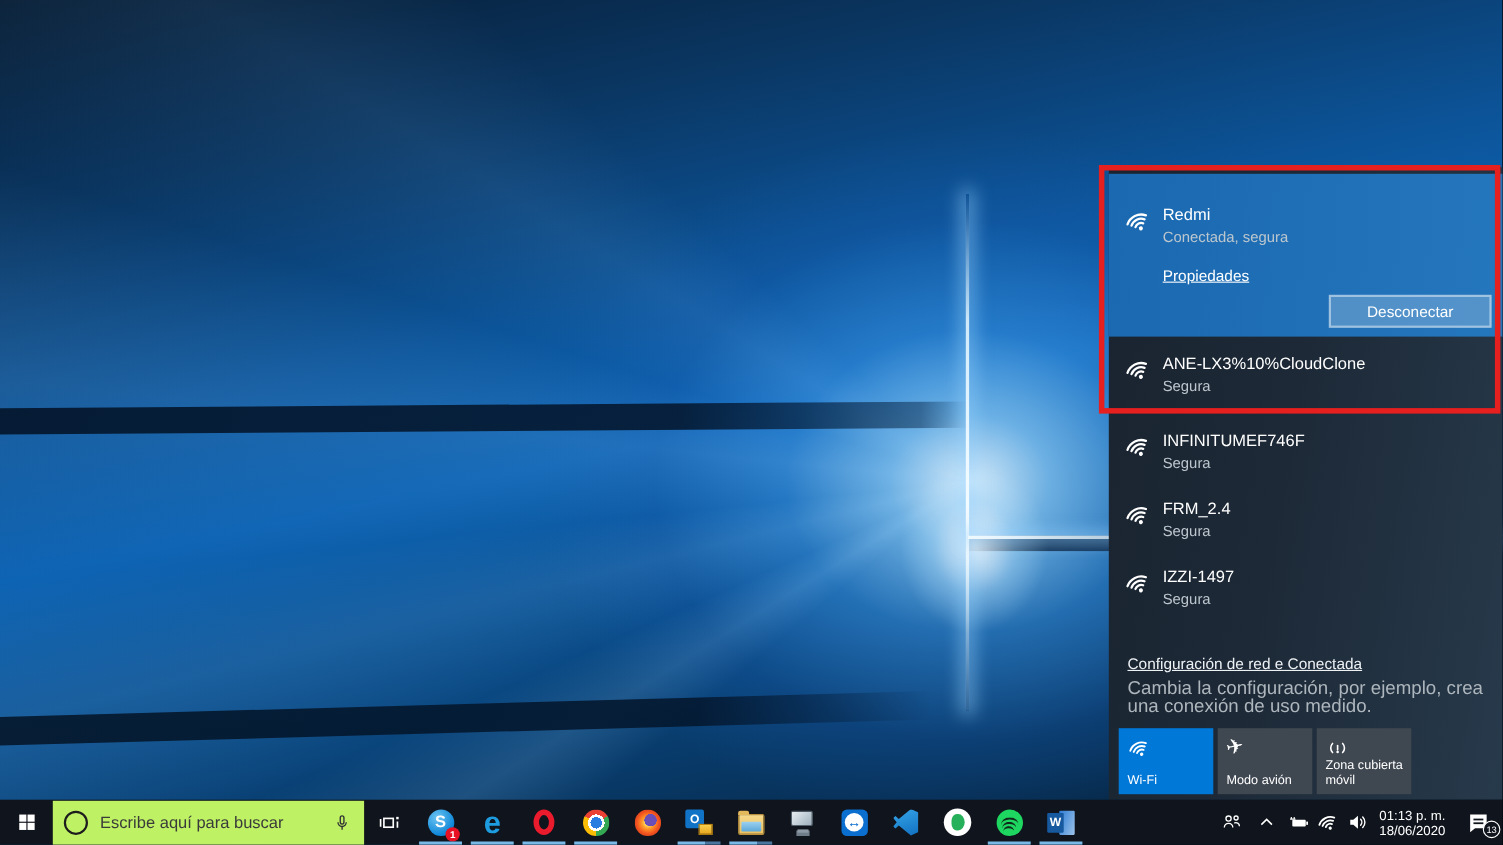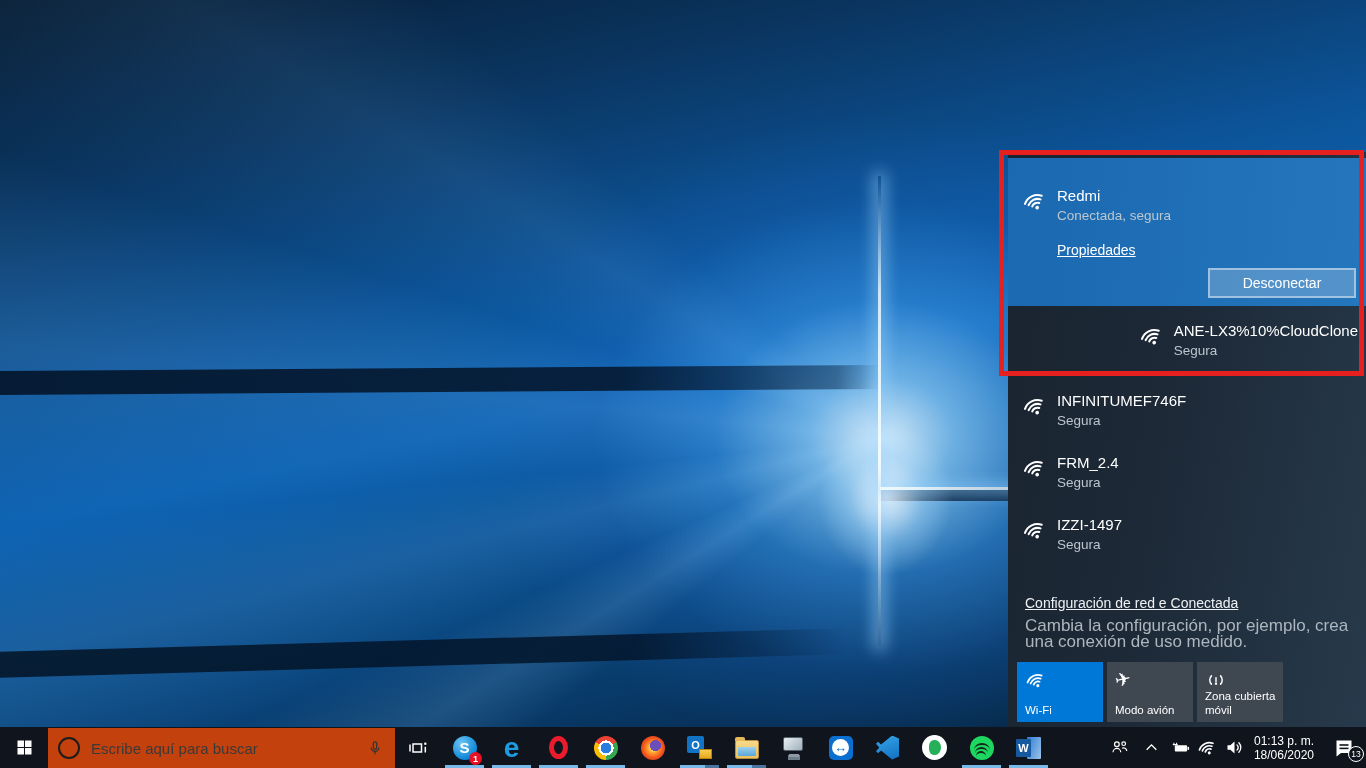--- a/index.html
+++ b/index.html
@@ -26,21 +26,21 @@
     box-shadow:0 0 14px 4px rgba(150,210,255,.6);}
   .glow{position:absolute;left:818px;top:420px;width:135px;height:155px;filter:blur(2px);
     background:radial-gradient(closest-side, rgba(255,255,255,.85), rgba(190,230,255,.35) 55%, rgba(190,230,255,0));}
 
   
   .flyout{position:absolute;left:1008px;top:152px;width:358px;height:575px;color:#fff;
     background:linear-gradient(100deg,#1a2430 0%,#1d2937 45%,#273a4b 100%);}
   .net-row{position:relative;display:flex;align-items:flex-start;padding:10px 8px 10px 14px;box-sizing:border-box;}
   .net-row + .net-row{margin-top:3px;}
   .net-row.gap-lg{margin-top:11px;}
-  .net-row.gap-sm{margin-top:5px;justify-content:flex-end;}
+  .net-row.gap-sm{margin-top:5px;}
   .wifi-ic{width:26px;height:26px;flex:none;color:#fff;margin-right:9px;margin-top:2px;}
   .net-name{font-size:15px;line-height:20px;color:#fff;}
   .net-status{font-size:13.5px;line-height:19px;color:#bcc6ce;}
   .net-row.connected{height:148px;padding-top:28px;margin-top:6px;
     background:linear-gradient(95deg,#1b69b0,#2476bd);}
   .props-link{display:inline-block;margin-top:17px;font-size:14px;color:#fff;text-decoration:underline;cursor:pointer;}
   .disconnect-btn{position:absolute;right:10px;bottom:8px;width:148px;height:30px;
     background:rgba(255,255,255,.22);border:2px solid rgba(255,255,255,.45);box-sizing:border-box;
     color:#fff;font-size:14px;font-family:inherit;display:flex;align-items:center;justify-content:center;cursor:pointer;}
   .net-row.partial{height:13px;overflow:hidden;padding-top:0;padding-bottom:0;margin-top:3px;}
@@ -56,21 +56,21 @@
 
   
   .annotation{position:absolute;left:999px;top:150px;width:365px;height:226px;
     border:5px solid #e61f1f;box-sizing:border-box;pointer-events:none;}
 
   
   .taskbar{position:absolute;left:0;bottom:0;width:1366px;height:41px;background:#10141c;
     display:flex;align-items:stretch;z-index:5;}
   .start-btn{width:48px;display:flex;align-items:center;justify-content:center;color:#fff;cursor:pointer;}
   .start-btn svg{width:21px;height:21px;}
-  .search-box{width:347px;margin-top:1px;background:#c2410c;display:flex;align-items:center;
+  .search-box{width:283px;margin-top:1px;background:#bef264;display:flex;align-items:center;
     gap:9px;padding:0 10px;box-sizing:border-box;cursor:text;}
   .cortana-ring{width:18px;height:18px;border:2.6px solid #1d1d1d;border-radius:50%;flex:none;}
   .search-input{flex:1;border:none;background:transparent;outline:none;font-family:inherit;
     font-size:15px;color:#222;}
   .search-input::placeholder{color:#3a3a3a;opacity:1;}
   .mic-ic{width:20px;height:20px;color:#333;flex:none;cursor:pointer;}
   .tv-btn{width:46px;display:flex;align-items:center;justify-content:center;color:#fff;cursor:pointer;}
   .tv-btn svg{width:24px;height:24px;}
   .app-btn{width:47px;position:relative;display:flex;align-items:center;justify-content:center;cursor:pointer;}
   .app-underline{position:absolute;left:4px;right:4px;bottom:0;height:3px;background:#79b9e8;}

